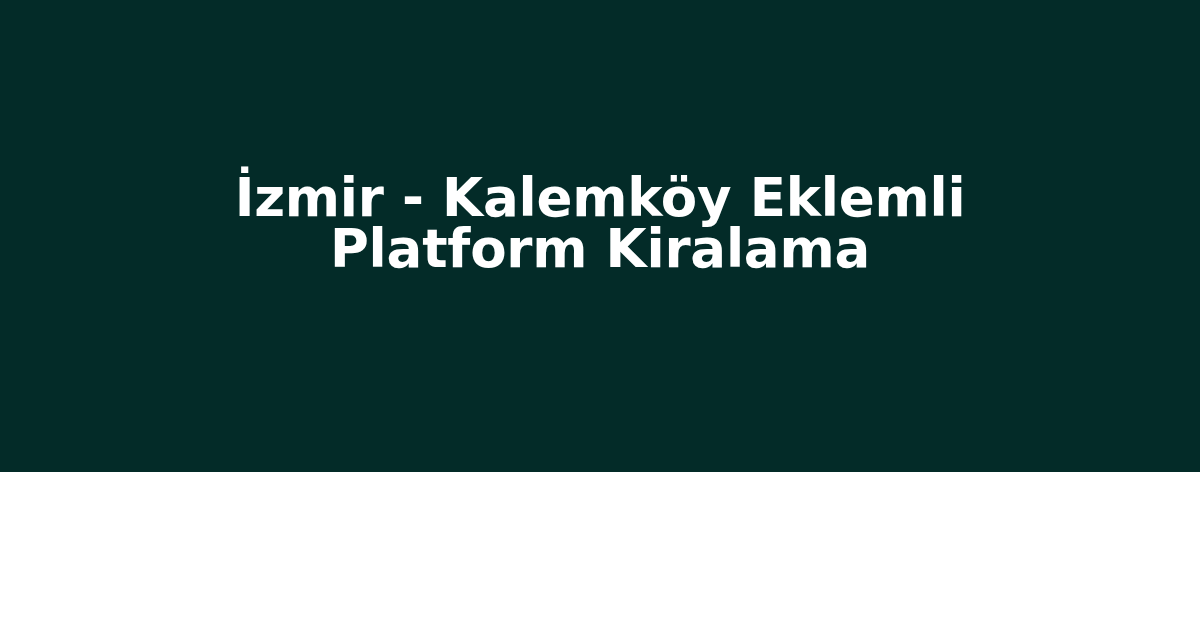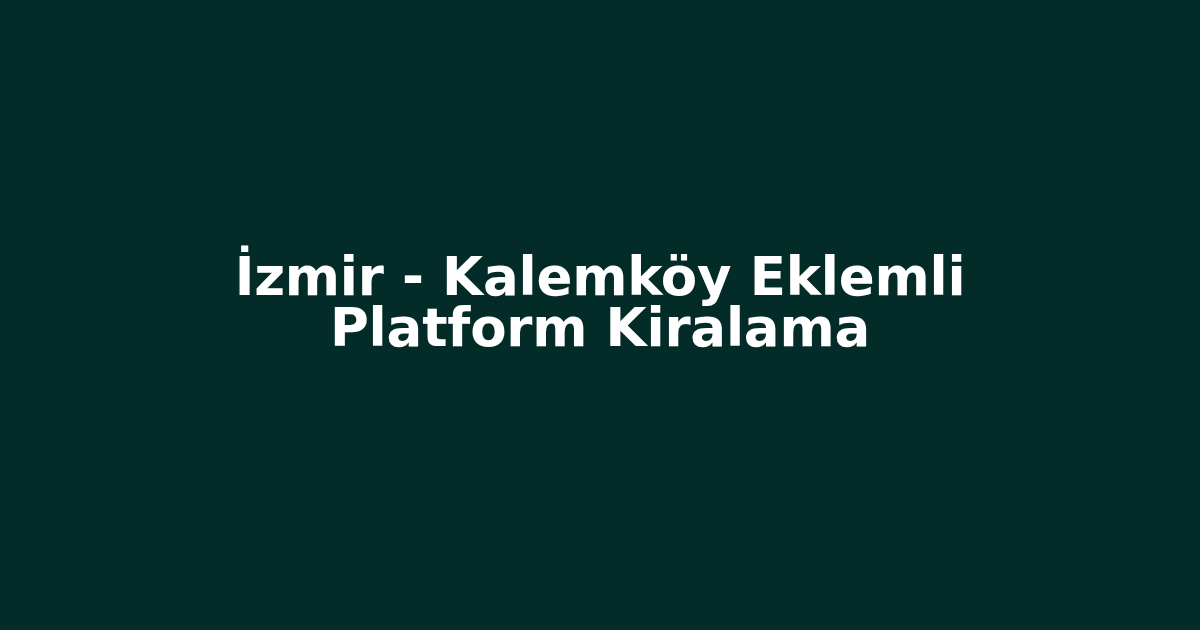--- a/index.html
+++ b/index.html
@@ -13,21 +13,21 @@
     height: 630px;
     overflow: hidden;
     font-family: "DejaVu Sans", "Liberation Sans", sans-serif;
   }
 
   
   .og-card {
     position: relative;
     box-sizing: border-box;
     width: 1200px;
-    height: 630px;
+    height: 472px;
     background-color: #032b28;
     display: flex;
     align-items: center;
     justify-content: center;
     overflow: hidden;
   }
 
   .og-card__inner {
     width: 940px;
     display: flex;

